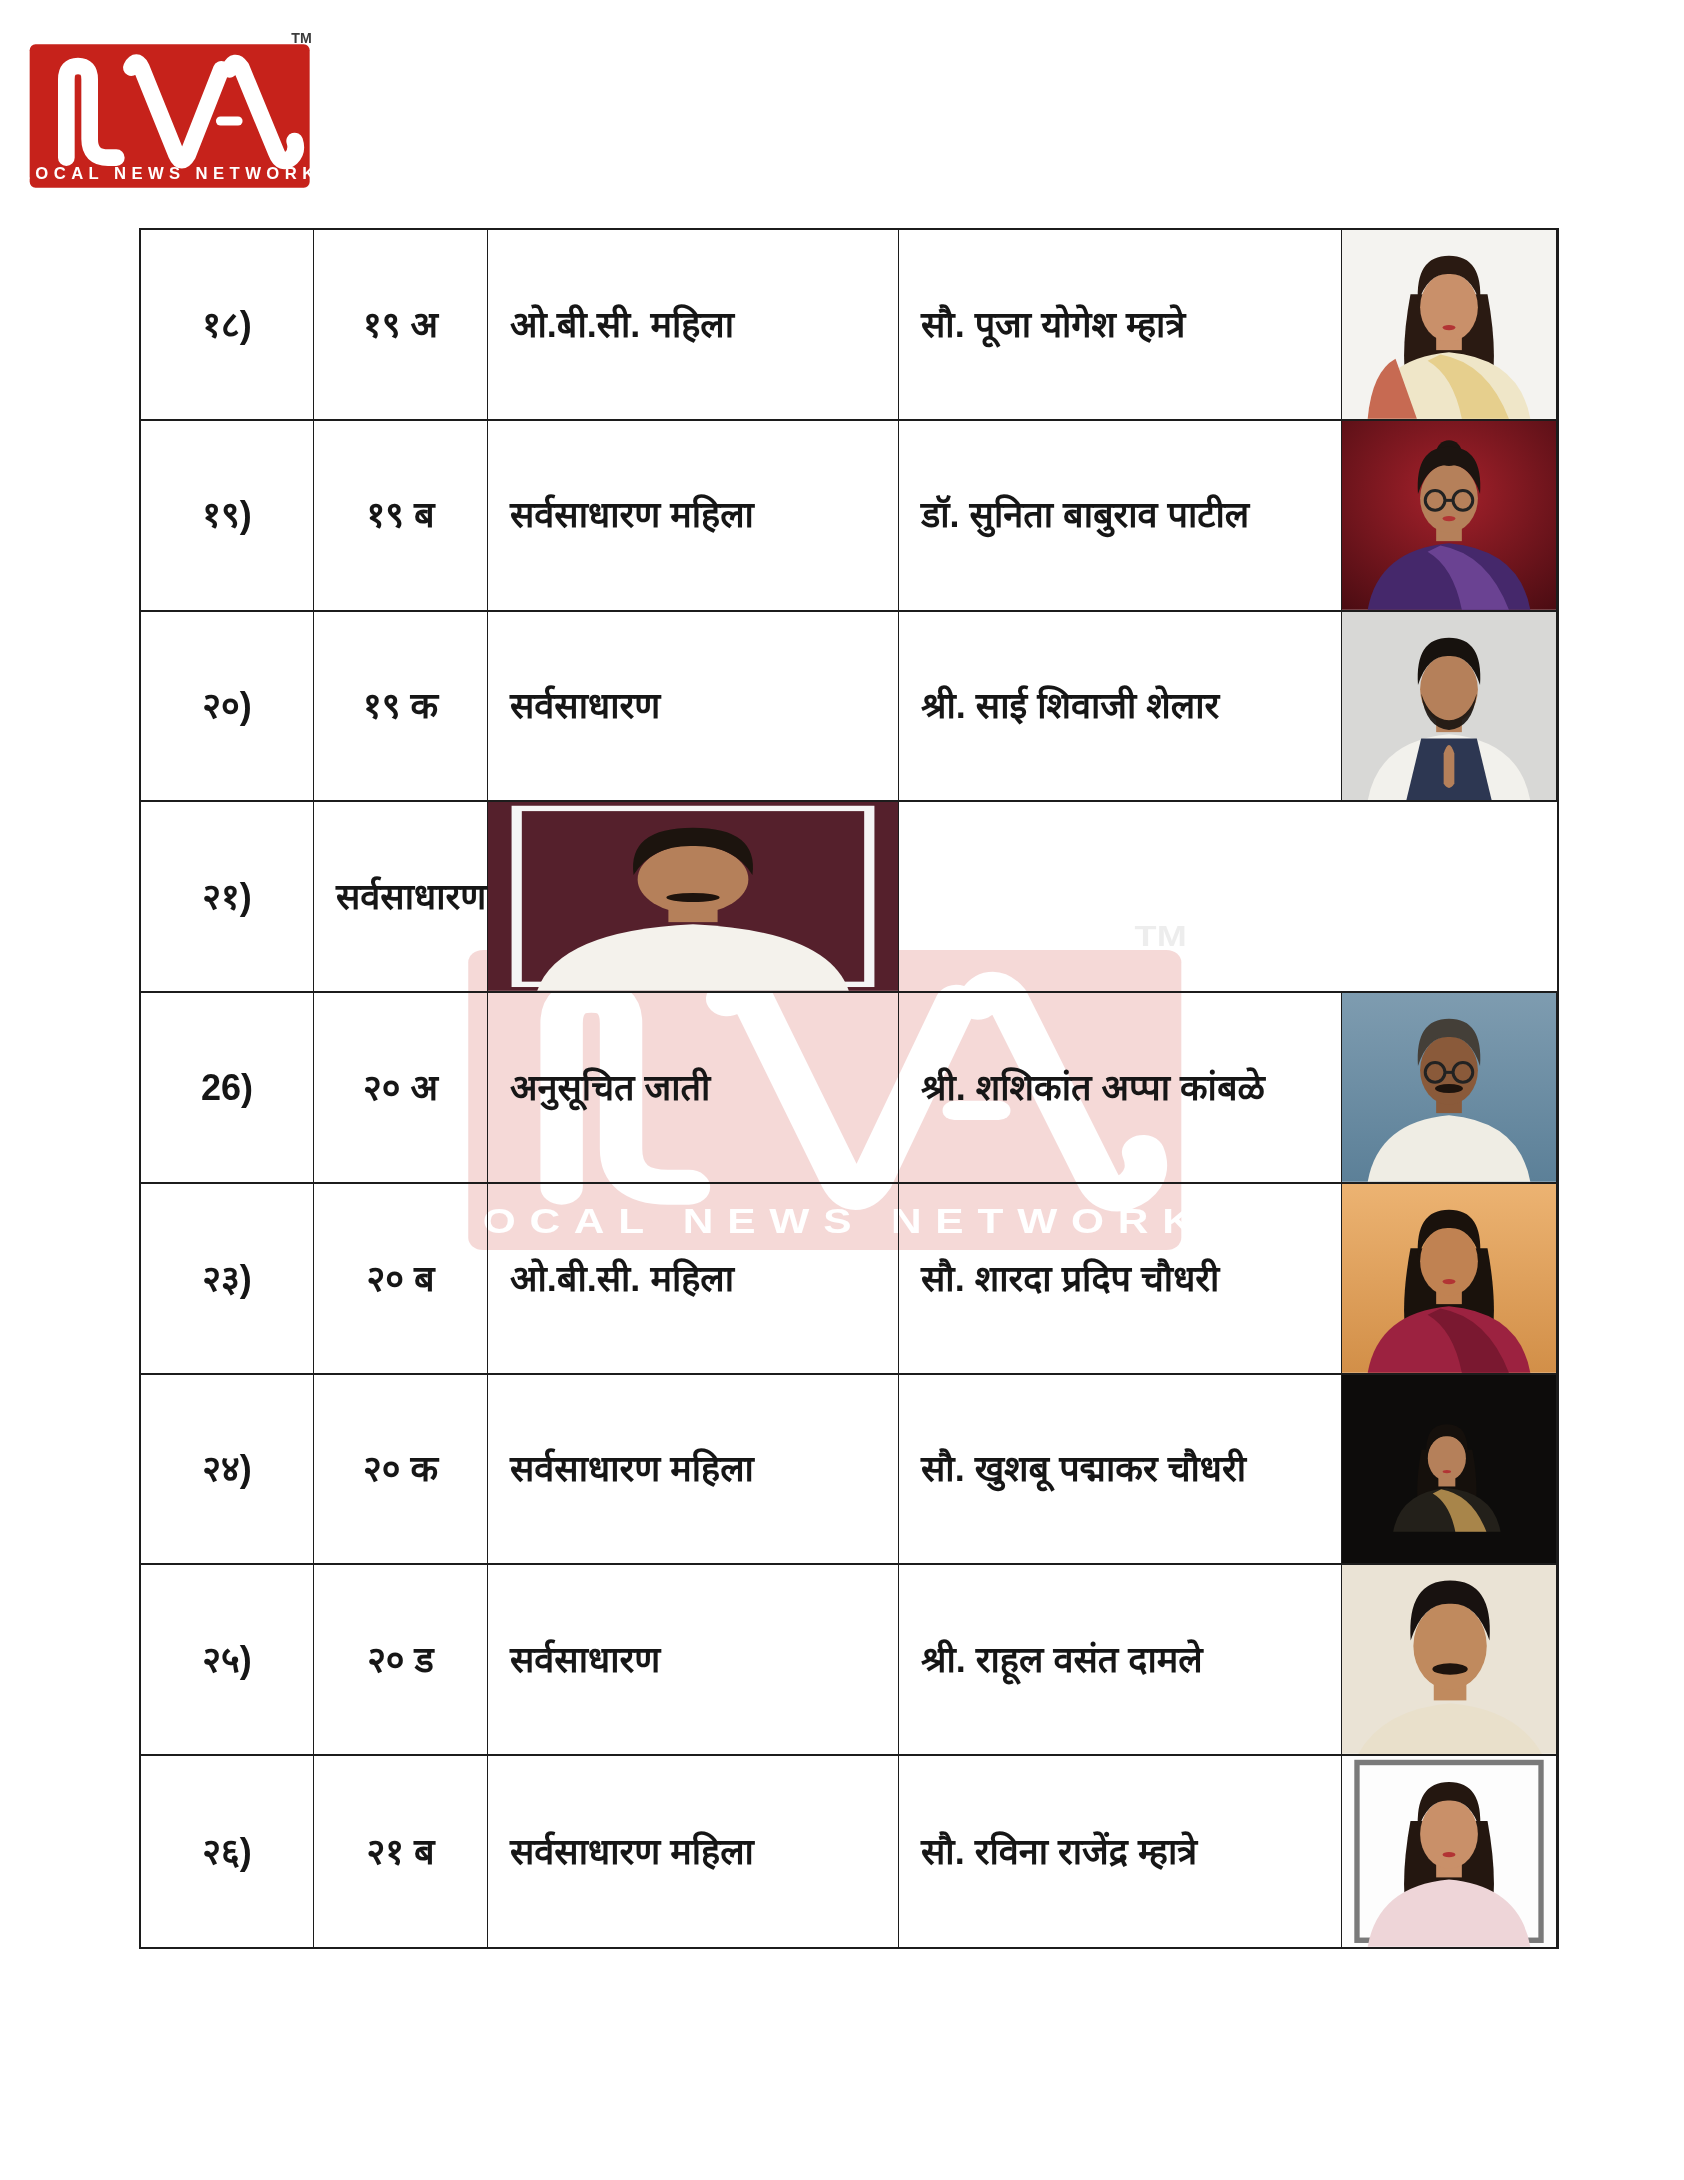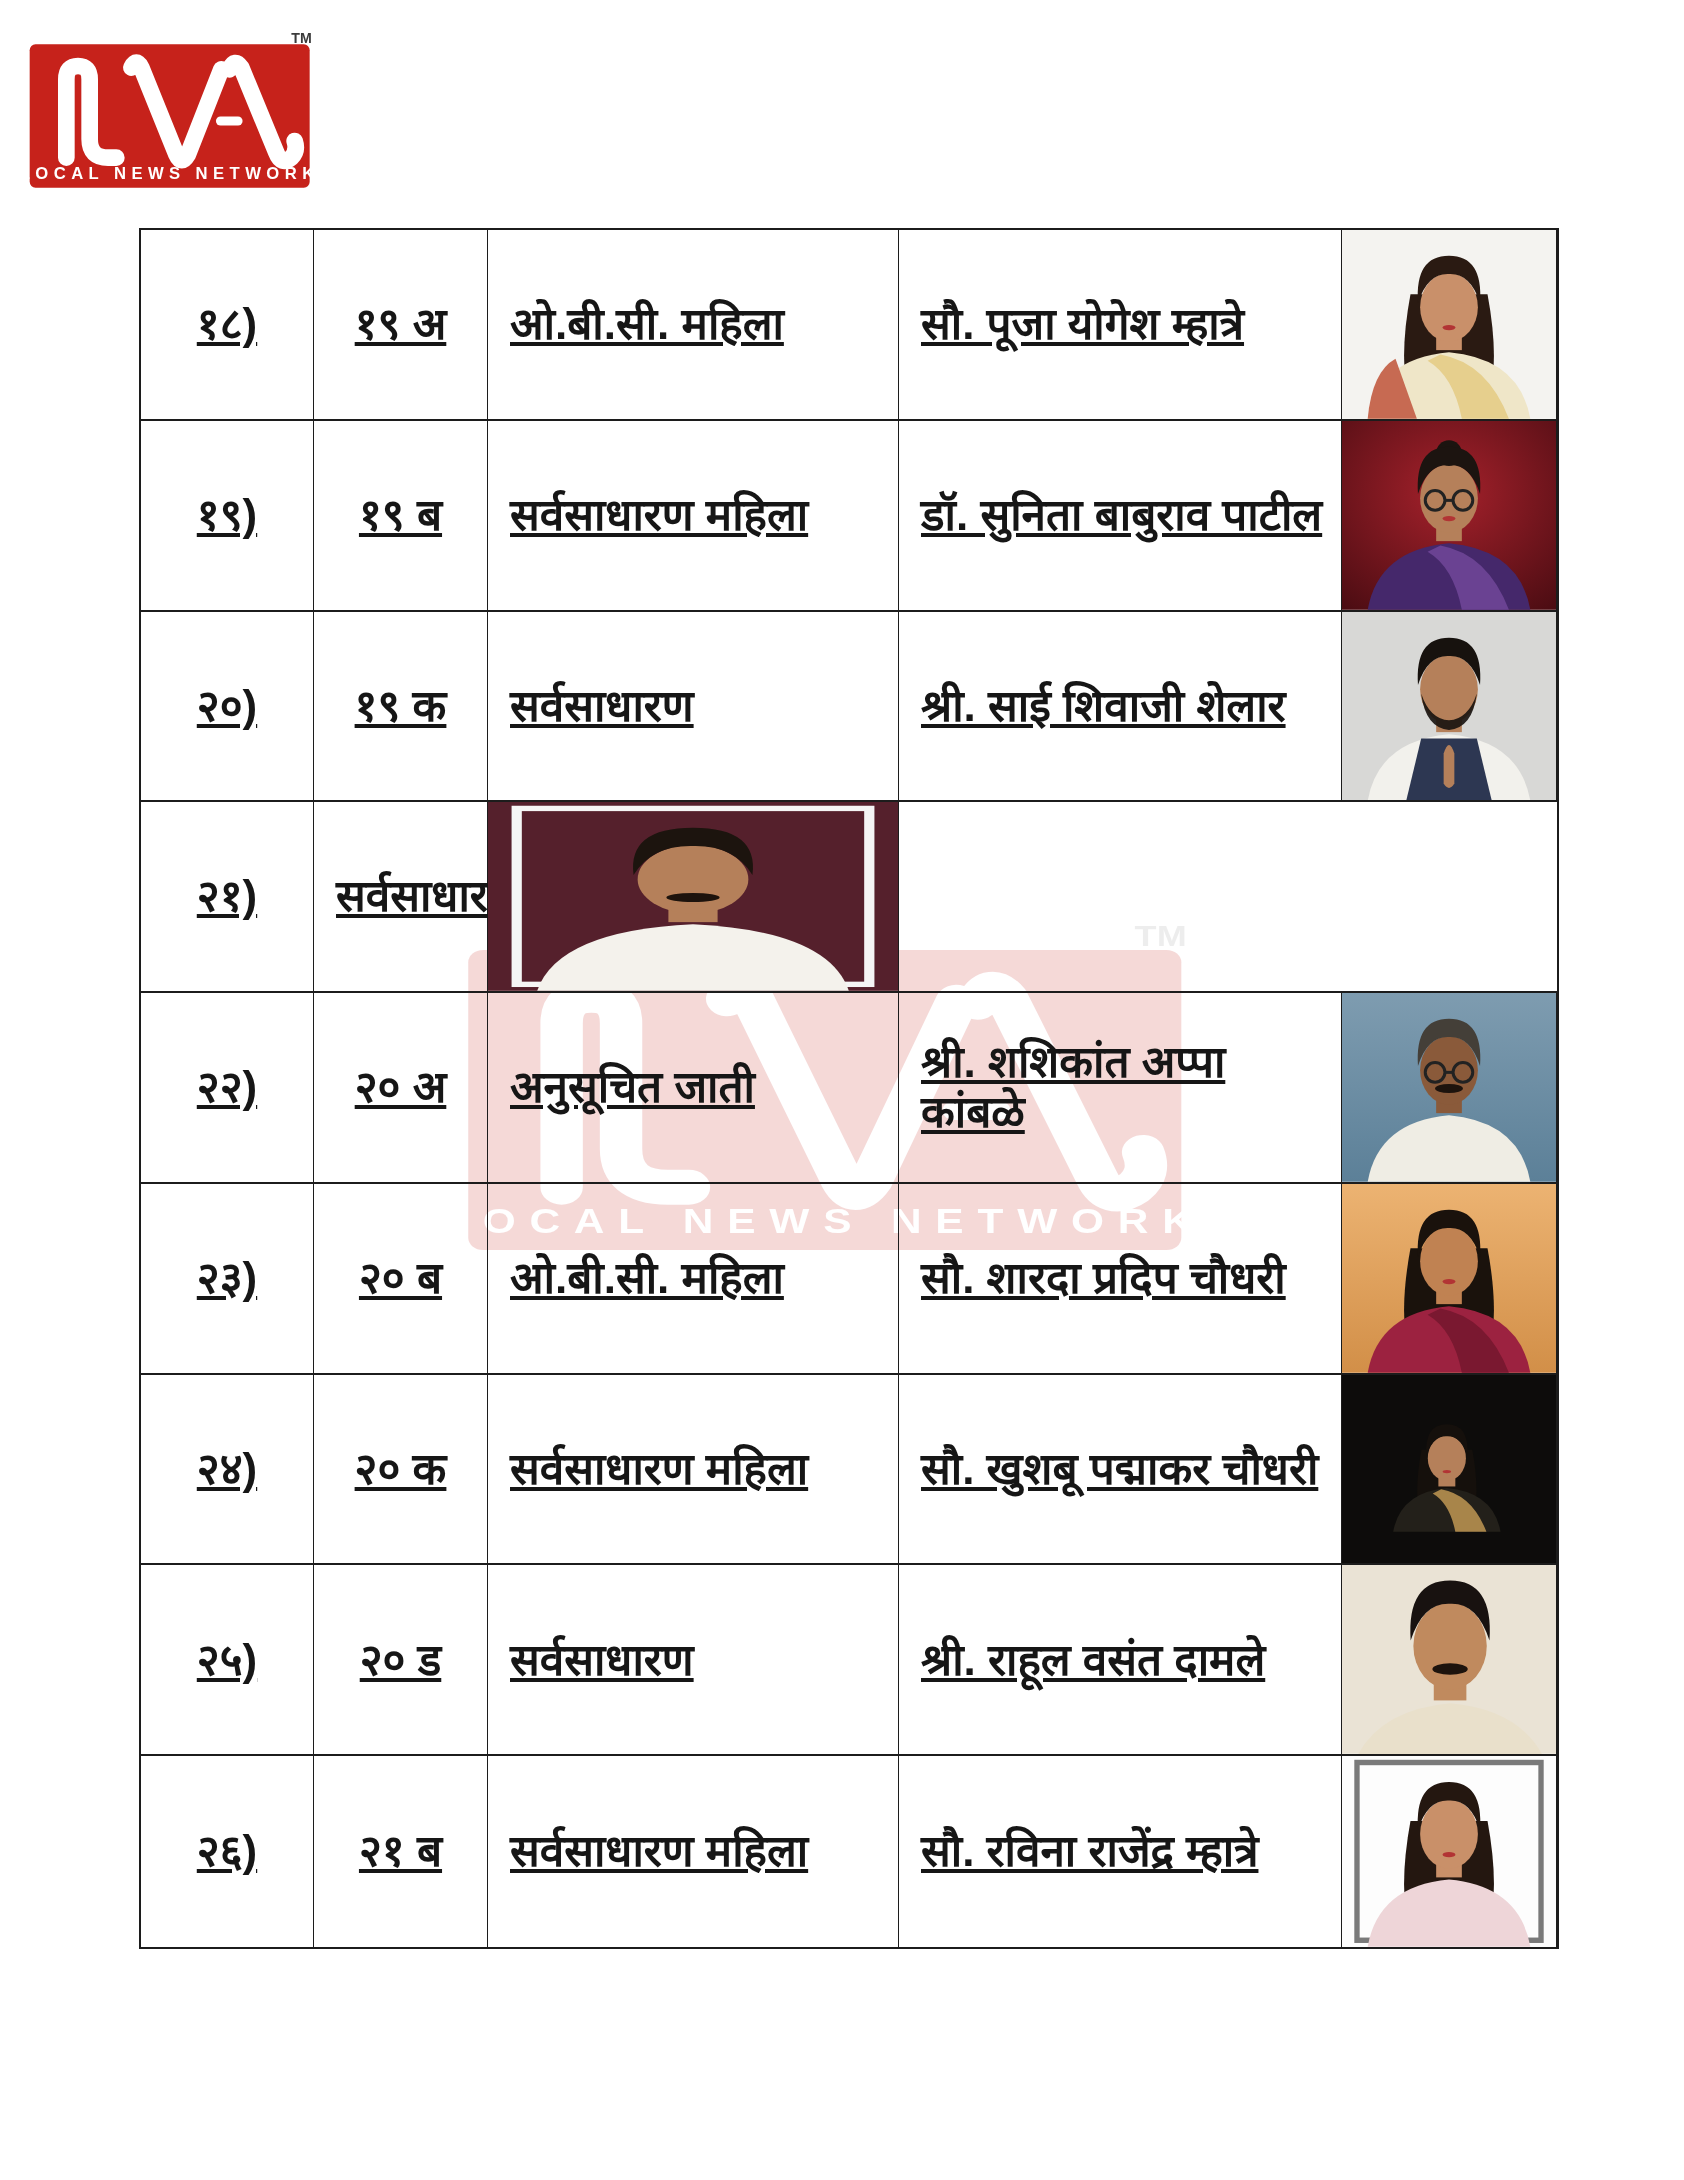--- a/index.html
+++ b/index.html
@@ -12,21 +12,21 @@
   .watermark{position:absolute;left:464px;top:922px;width:764px;height:349px;opacity:0.17;pointer-events:none;}
   .watermark svg{width:100%;height:100%;display:block;}
 
   .table{position:absolute;left:139px;top:228px;width:1420px;height:1721px;
          border:2.6px solid #1c1c1c;display:grid;grid-template-rows:repeat(9,1fr);
          box-sizing:border-box;background:transparent;}
   .row{display:grid;grid-template-columns:173px 174px 411px 443px 1fr;
        border-bottom:2.6px solid #1c1c1c;box-sizing:border-box;min-height:0;}
   .row:last-child{border-bottom:none;}
   .cell{border-right:1.7px solid #1c1c1c;display:flex;align-items:center;box-sizing:border-box;
-        font-size:44px;font-weight:700;color:#161616;line-height:1.15;min-height:0;text-decoration:underline;}
+        font-size:36px;font-weight:700;color:#161616;line-height:1.15;min-height:0;}
   .c-sr,.c-ward{justify-content:center;}
   .c-cat{padding-left:22px;padding-right:8.5px;}
   .c-name{padding-left:22px;padding-right:8.5px;}
   .c-photo{border-right:1.7px solid #1c1c1c;padding:0;align-items:stretch;}
   .photo-svg{width:100%;height:100%;display:block;}
 </style>
 </head>
 <body>
 
 <div class="page">
@@ -173,21 +173,21 @@
               <ellipse cx="50" cy="36" rx="13.5" ry="16" fill="#b5805a"></ellipse>
               <path d="M35.5,34 Q34,12 50,12 Q66,12 64.5,34 Q60,20 50,20.5 Q40,20 35.5,34 Z" fill="#1c140e"></path>
               <ellipse cx="50" cy="44.5" rx="6.5" ry="2.1" fill="#1d130d"></ellipse>
             </g>
           </svg>
         </div>
   </div>
 
   <div class="row">
     <div class="cell c-sr">
-          <span>२२)</span>
+          <span>26)</span>
         </div>
     <div class="cell c-ward">
           <span>२० अ</span>
         </div>
     <div class="cell c-cat">
           <span>अनुसूचित जाती</span>
         </div>
     <div class="cell c-name">
           <span>श्री. शशिकांत अप्पा कांबळे</span>
         </div>

